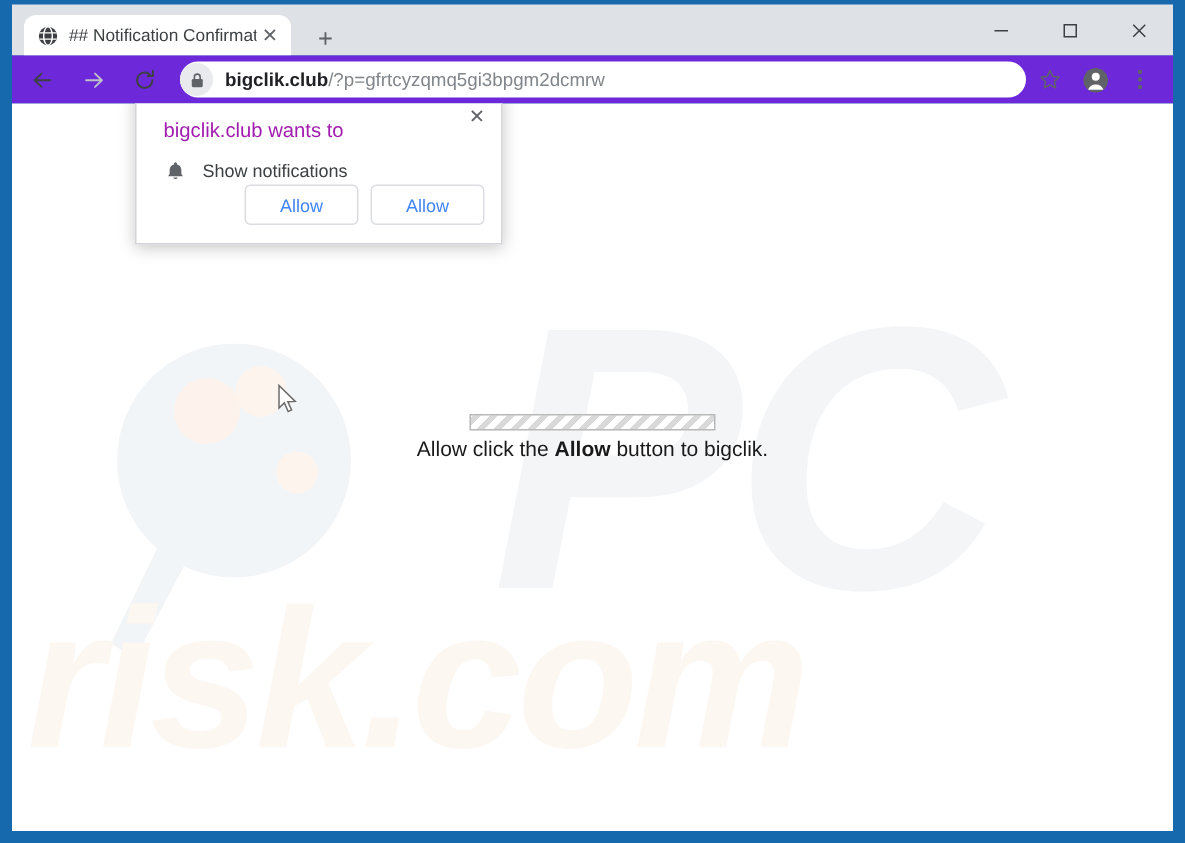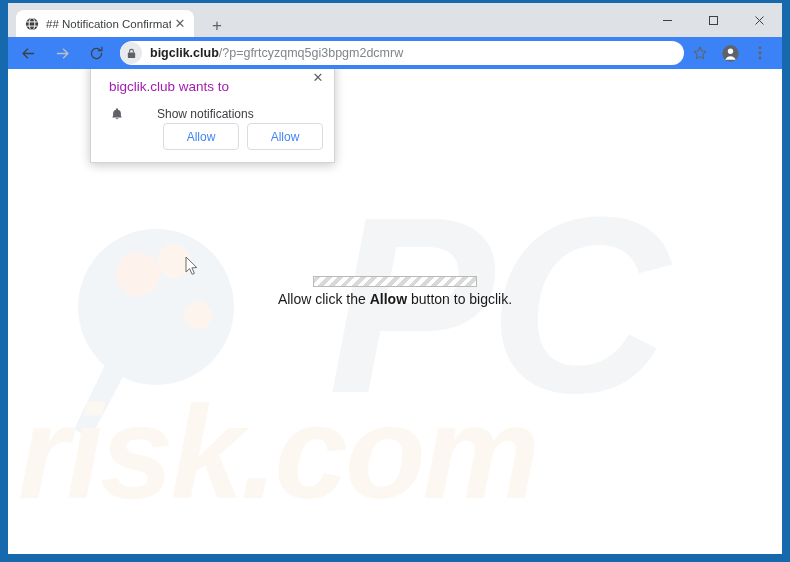--- a/index.html
+++ b/index.html
@@ -55,21 +55,21 @@
     position:absolute;right:0;top:0;height:34px;display:flex;
   }
   .wc{
     width:46px;height:34px;display:flex;align-items:center;justify-content:center;
     color:#3c4043;cursor:pointer;
   }
 
   
   #toolbar{
     position:absolute;left:8px;top:37px;width:774px;height:32px;
-    background:#3b82f6;
+    background:#6d28d9;
     display:flex;align-items:center;
   }
   .navbtn{
     width:28px;height:28px;margin-left:6px;
     display:flex;align-items:center;justify-content:center;
     border-radius:50%;cursor:pointer;flex:0 0 auto;
   }
   #omnibox{
     margin-left:10px;height:24px;flex:1 1 auto;
     display:flex;align-items:center;
@@ -160,21 +160,21 @@
     color:#5f6368;font-size:13px;cursor:pointer;
   }
   #perm-title{
     position:absolute;left:18px;top:16px;
     font-size:13.5px;color:#a21caf;
   }
   #perm-row{
     position:absolute;left:18px;top:43px;display:flex;align-items:center;
   }
   #perm-bell{width:16px;height:16px;flex:0 0 auto;display:flex;align-items:center;justify-content:center;}
-  #perm-option{margin-left:32px;font-size:12px;color:#3c4043;}
+  #perm-option{margin-left:10px;font-size:12px;color:#3c4043;}
   #perm-actions{
     position:absolute;right:11px;bottom:12px;display:flex;
   }
   .perm-btn{
     min-width:50px;height:25px;padding:0 12px;margin-left:8px;
     background:#ffffff;border:1px solid #dadce0;border-radius:4px;
     color:#4285f4;font-size:12px;
     font-family:"Liberation Sans", sans-serif;
     display:flex;align-items:center;justify-content:center;
     cursor:pointer;

